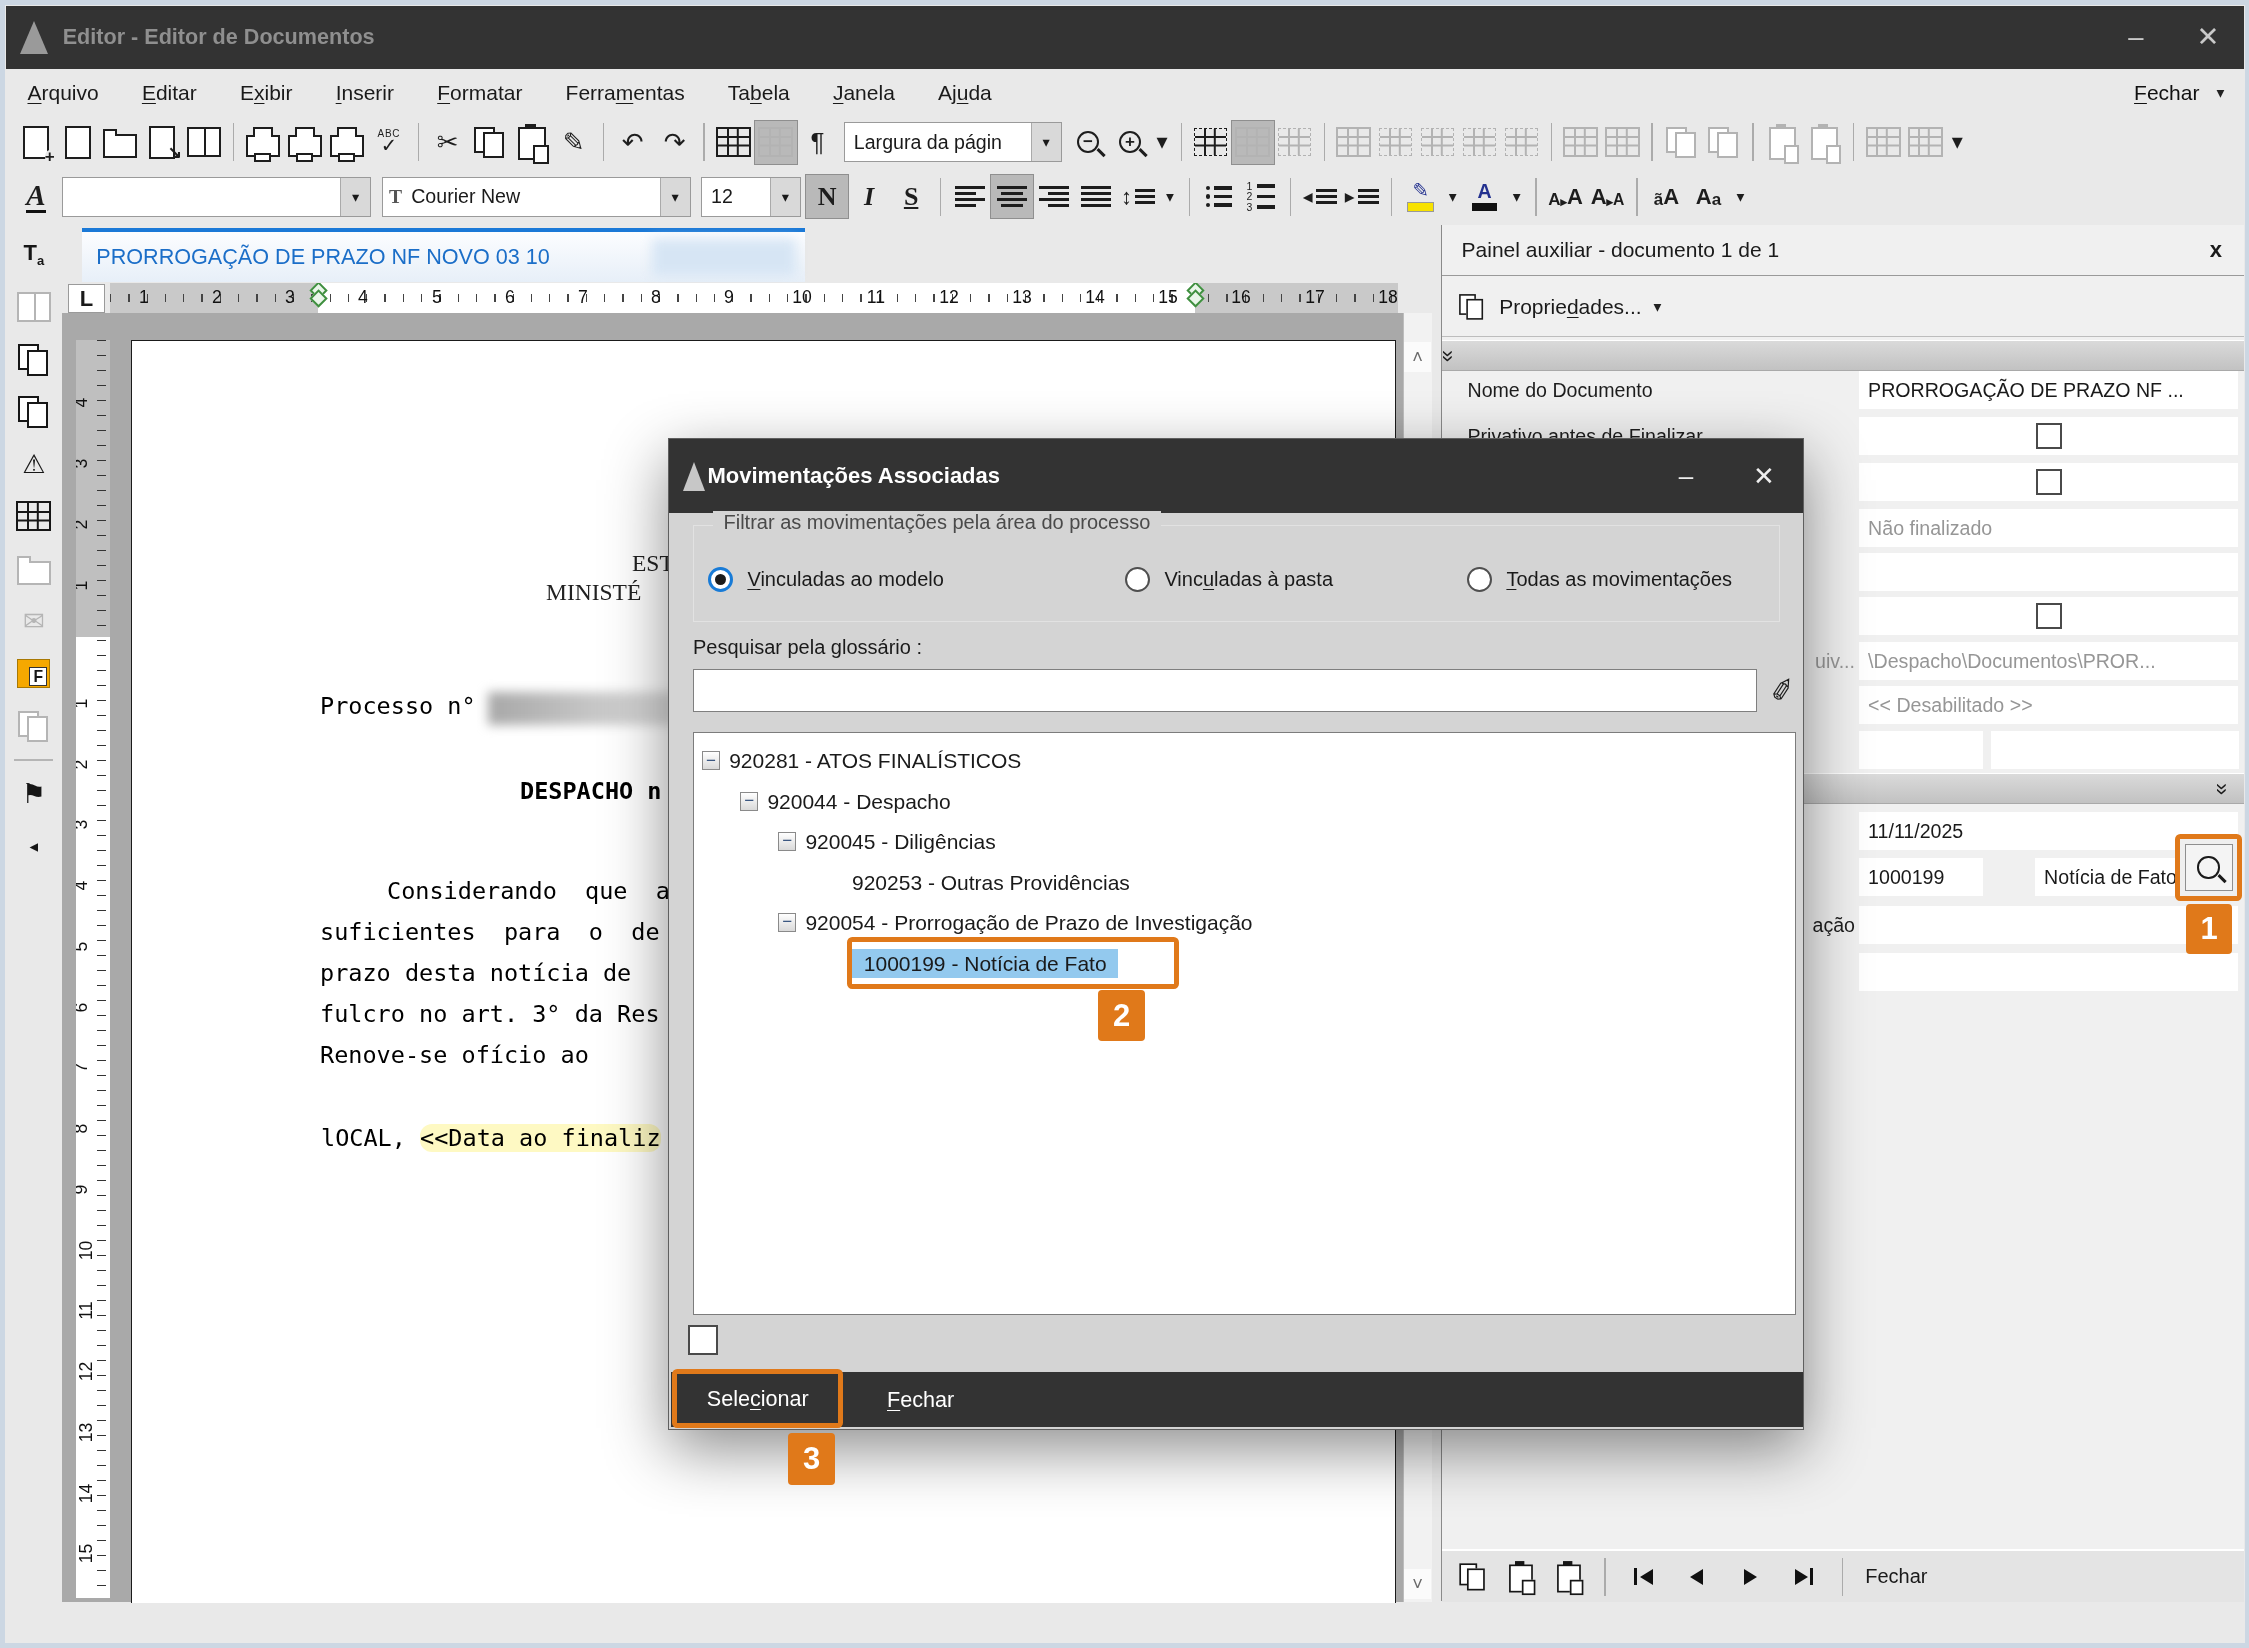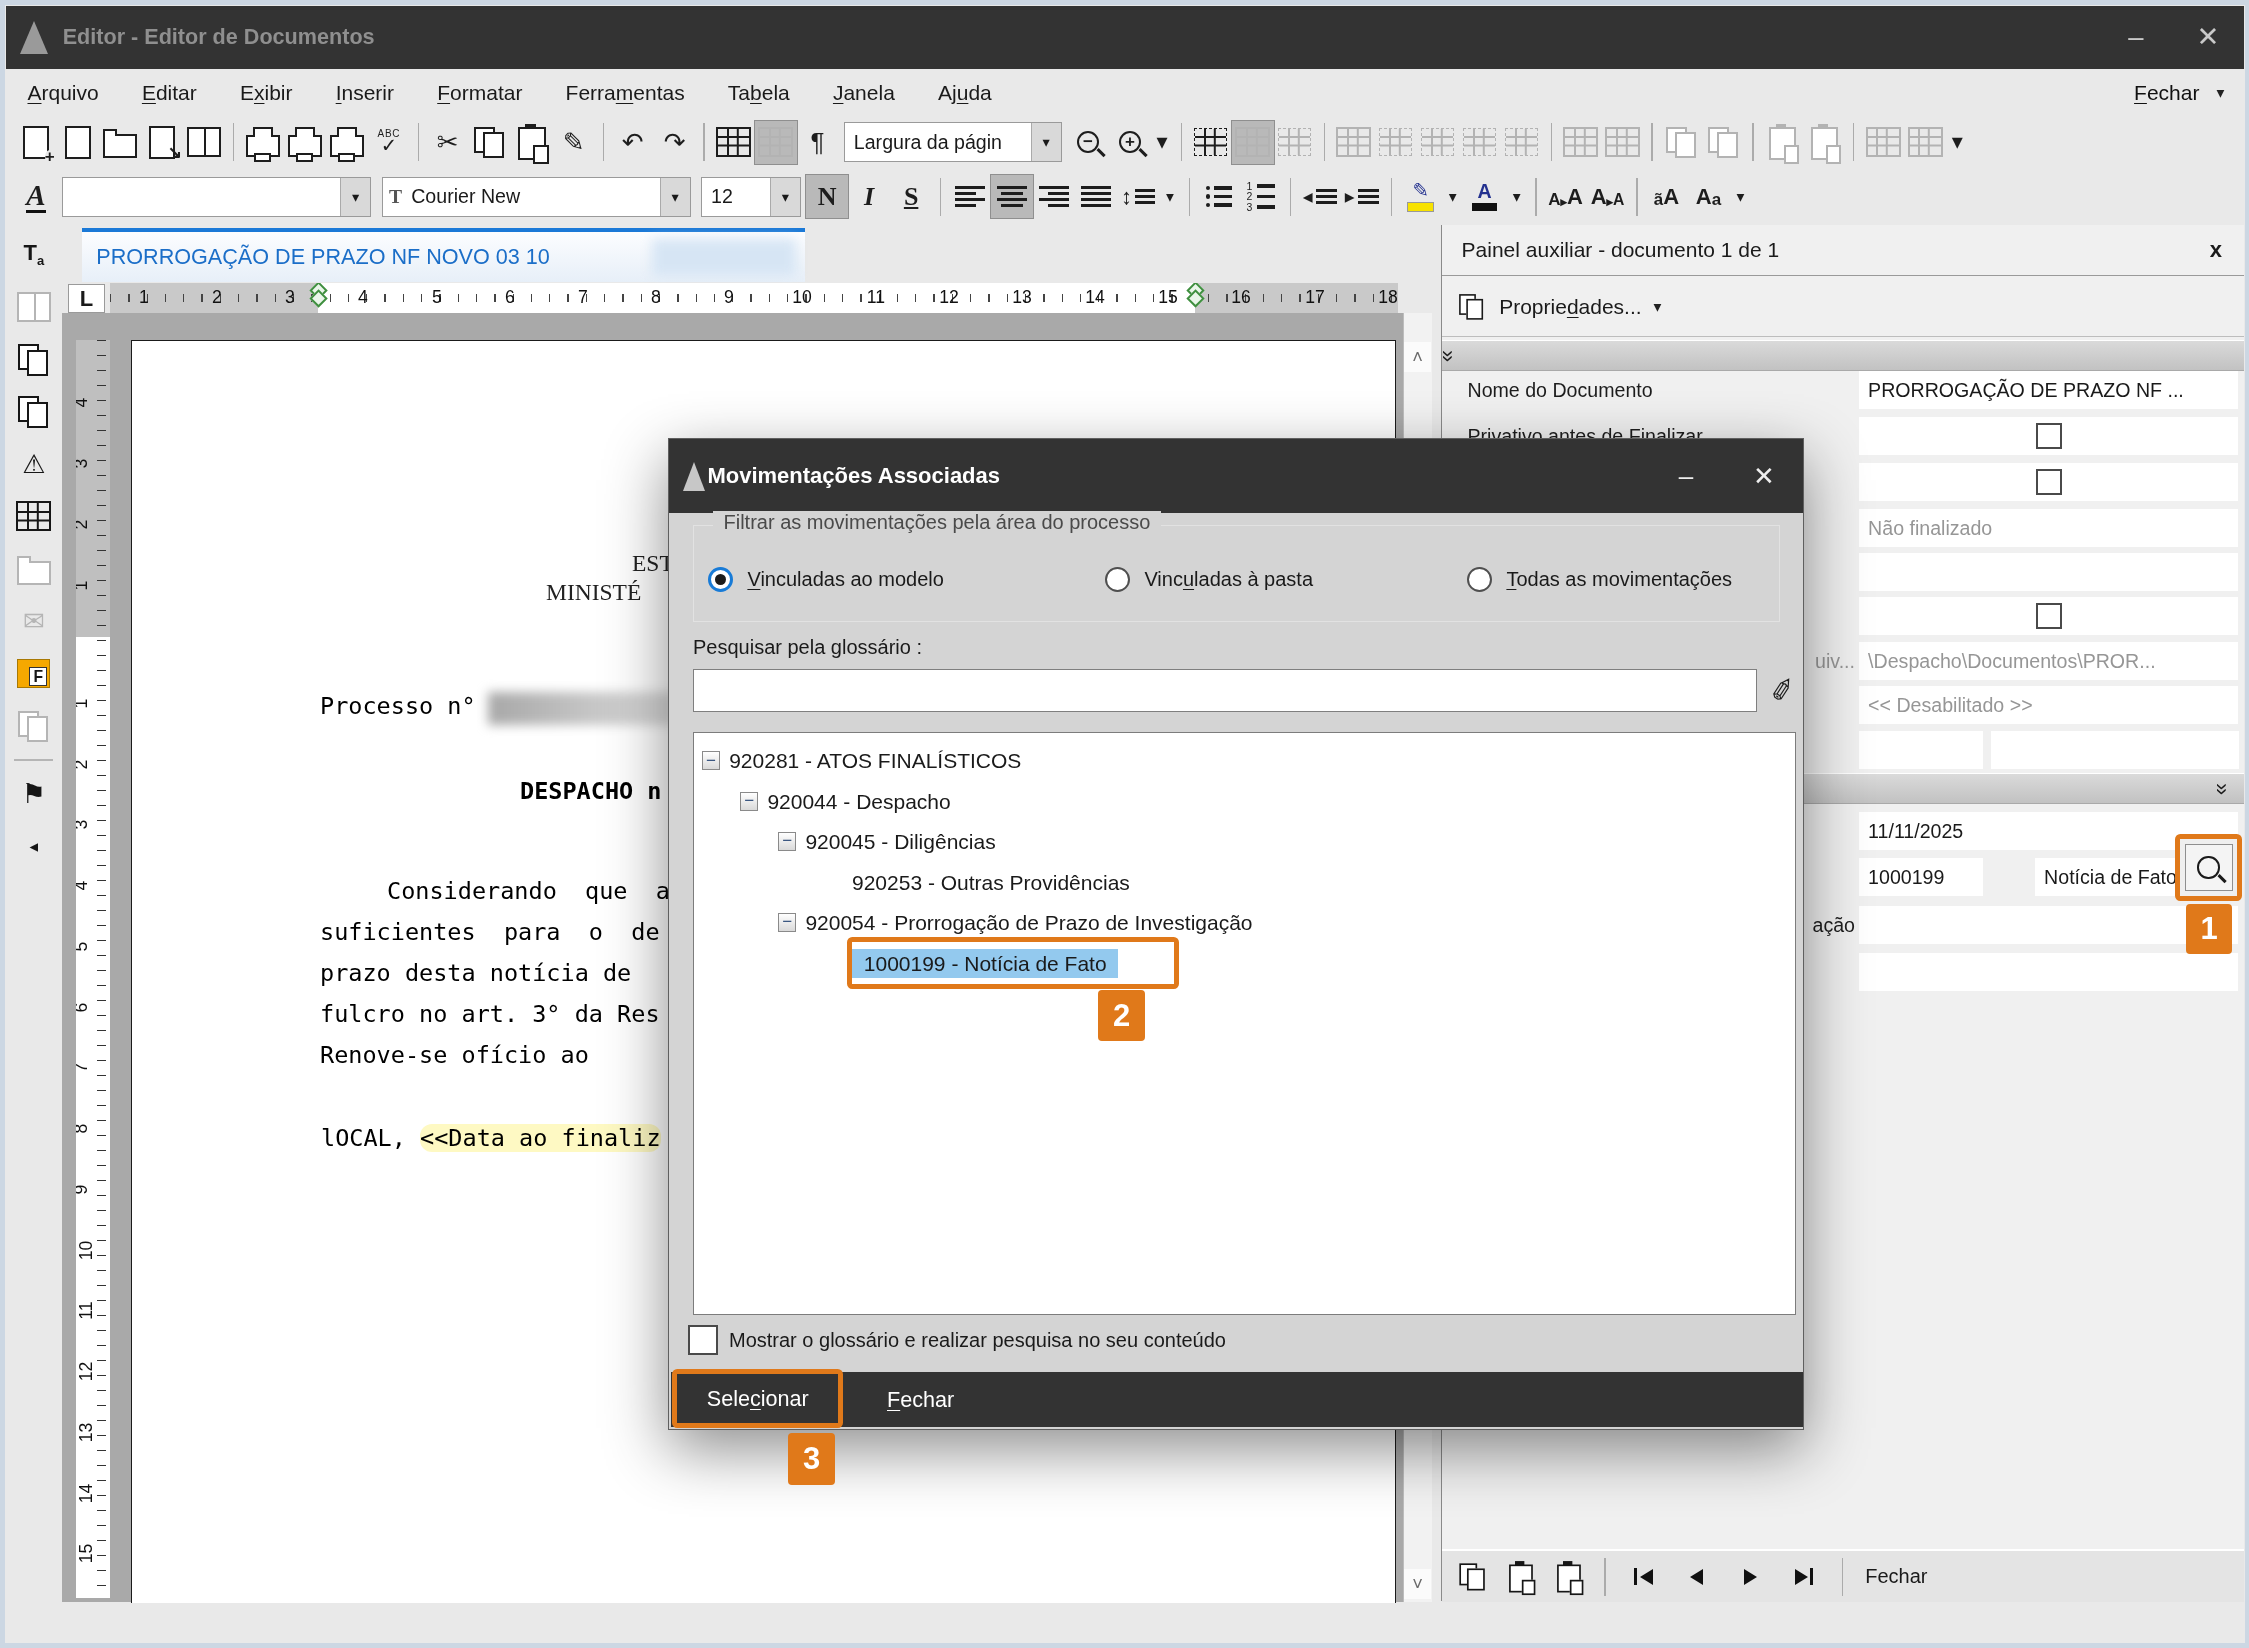--- a/index.html
+++ b/index.html
@@ -676,21 +676,21 @@
       <span class="m">–</span>
       <span class="m">✕</span>
     </div>
     <span id="grouplabel">Filtrar as movimentações pela área do processo</span>
     <div id="groupbox"></div>
     <div id="radios">
         <div class="radiorow" style="left: 39px;">
           <div class="radio sel"></div>
           <span><u>V</u>inculadas ao modelo</span>
         </div>
-        <div class="radiorow" style="left: 436px;">
+        <div class="radiorow" style="left: 456px;">
           <div class="radio"></div>
           <span>Vinc<u>u</u>ladas à pasta</span>
         </div>
         <div class="radiorow" style="left: 798px;">
           <div class="radio"></div>
           <span><u>T</u>odas as movimentações</span>
         </div>
       </div>
     <span id="searchlabel">Pesquisar pela glossário :</span>
     <input id="searchinput" value="" style="">
@@ -713,21 +713,20 @@
         </div>
         <div class="titem" style="top: 171px; left: 84px;">
           <div class="expander">−</div>
           <span class="tlabel">920054 - Prorrogação de Prazo de Investigação</span>
         </div>
         <div class="titem" style="top: 212px; left: 158px;">
           <span class="tlabel sel">1000199 - Notícia de Fato</span>
         </div>
       </div>
     <span id="dlg-check"></span>
-    <span id="dlg-checklabel">Mostrar o glossário e realizar pesquisa no seu conteúdo</span>
     <div id="dlg-btnbar">
       <span id="btn-fechar"><u>F</u>echar</span>
     </div>
     <div id="ann-sel">
         <span id="btn-selecionar">Sele<u>c</u>ionar</span>
       </div>
   </div>
 
   <div class="annbox" style="left:847px;top:937px;width:332px;height:52px;"></div>
   <div class="annbadge" style="left:1098px;top:990px;width:47px;height:51px;">2</div>

